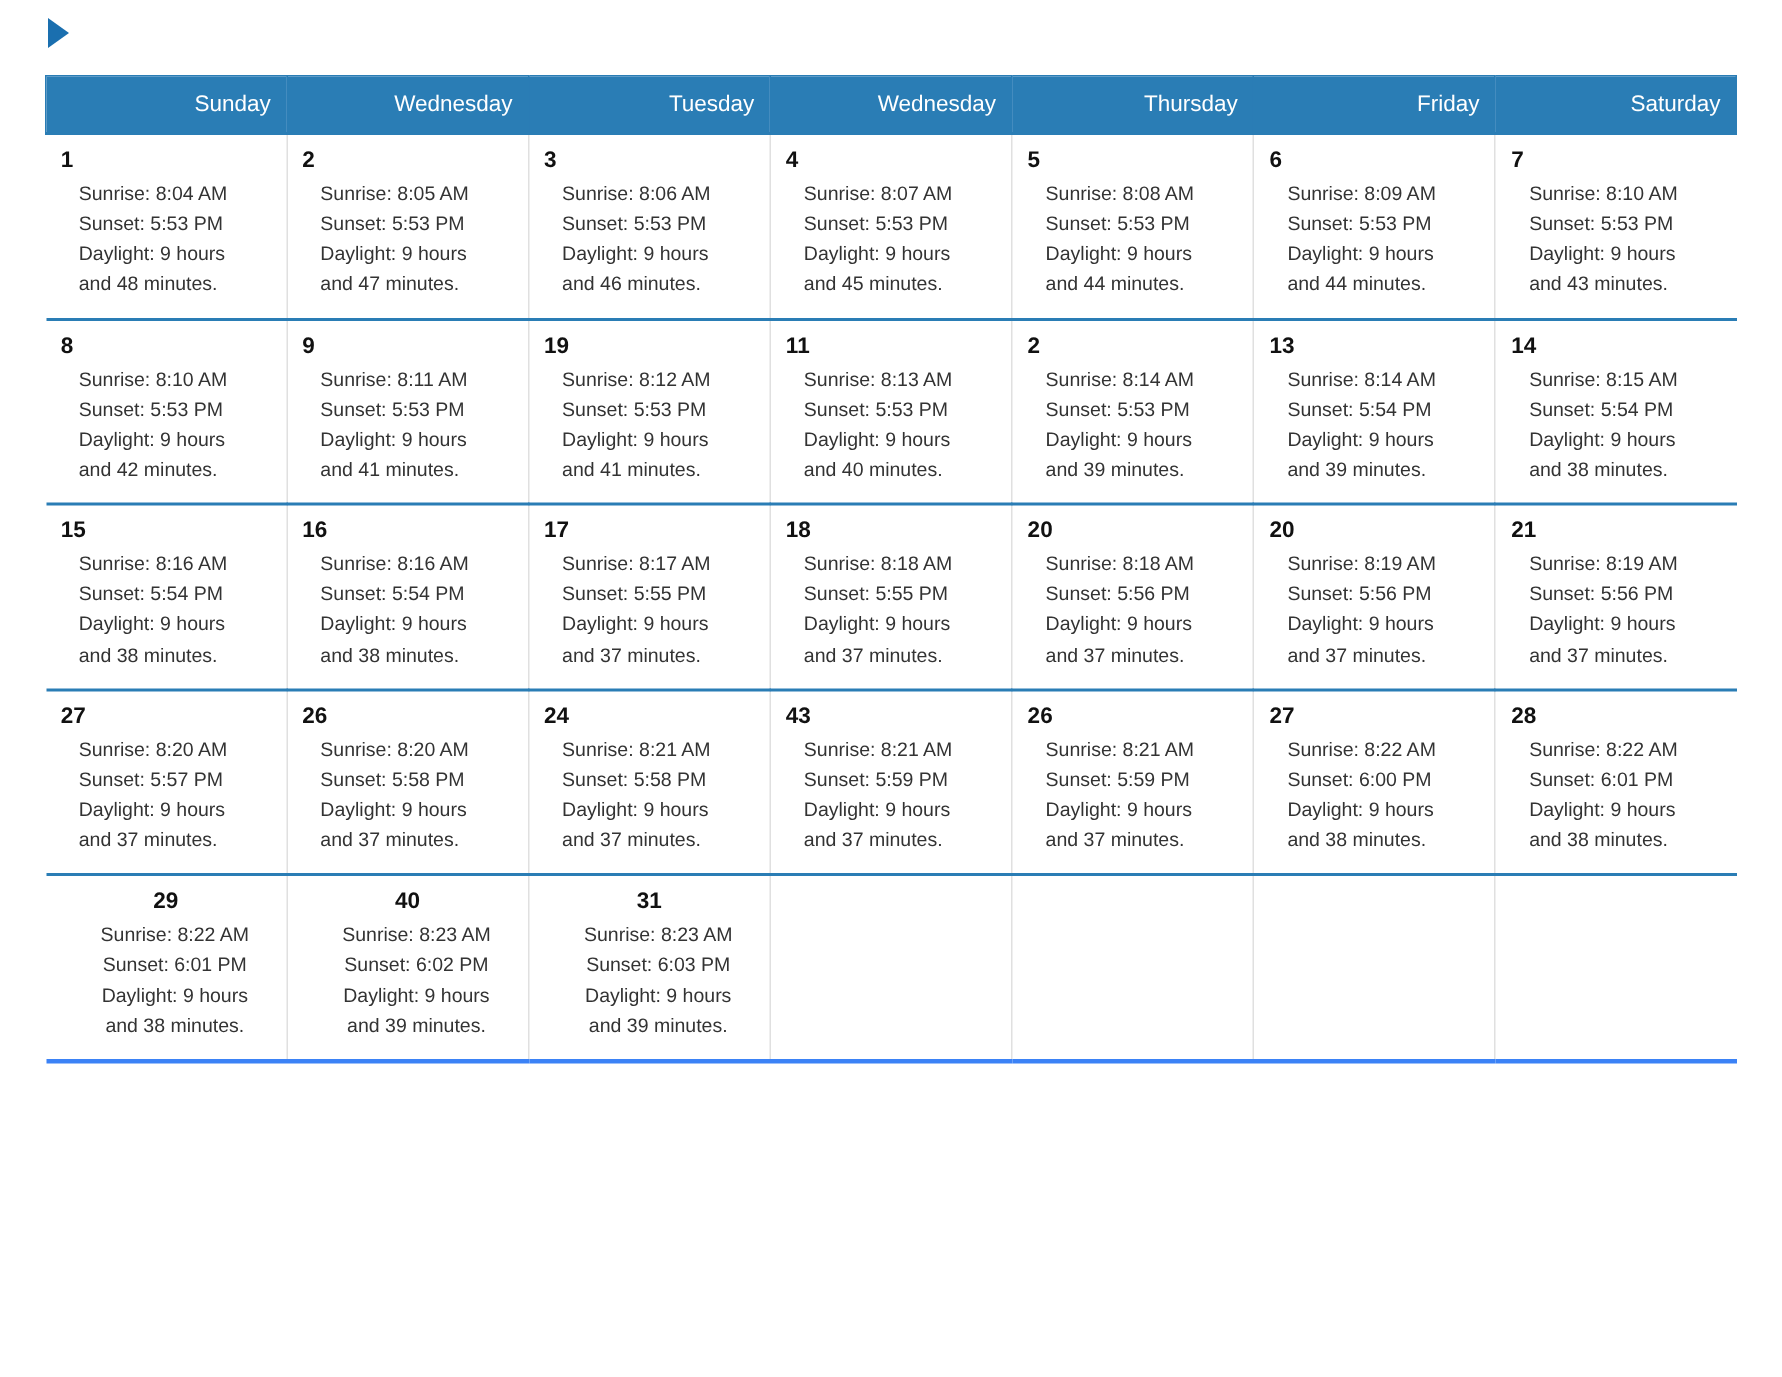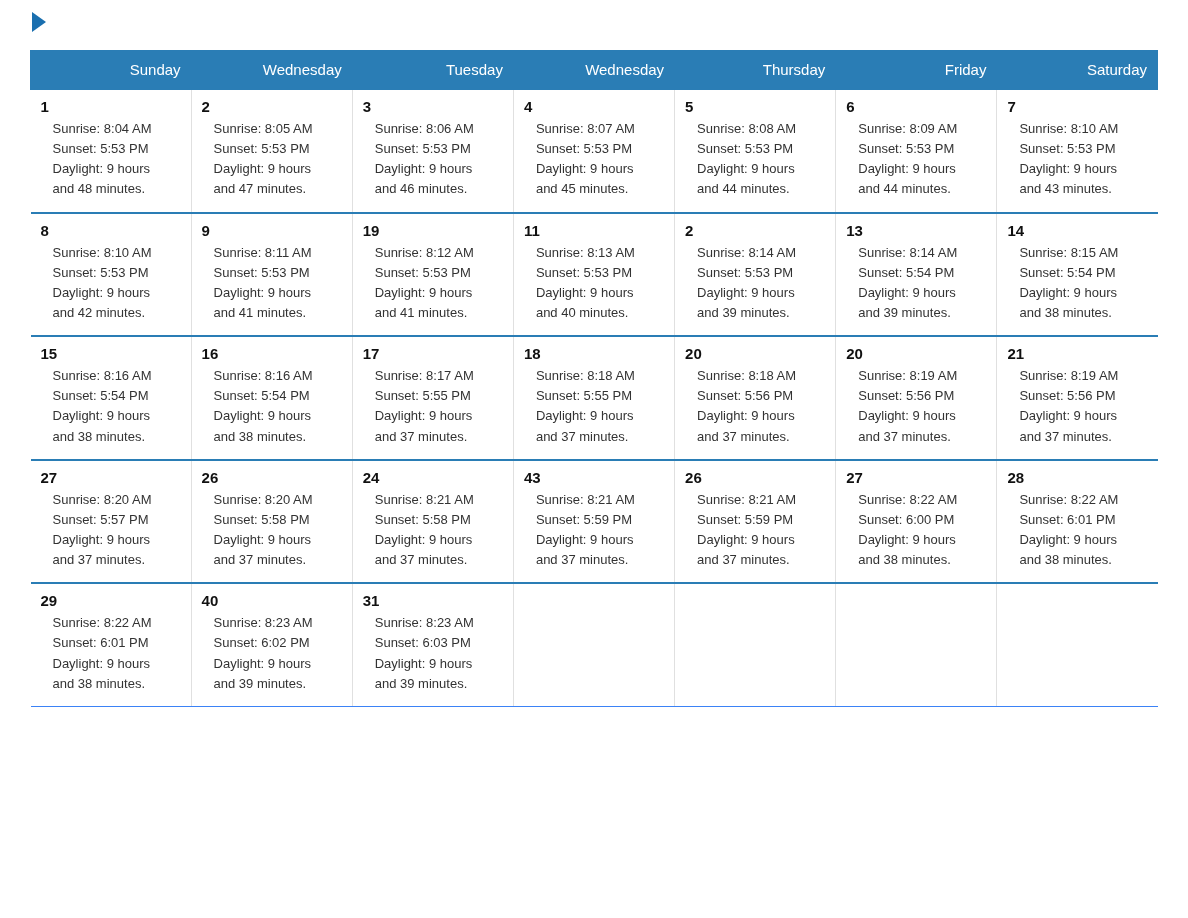--- a/index.html
+++ b/index.html
@@ -99,21 +99,22 @@
       margin-bottom: 4px;
       color: #111;
     }
     .day-info {
       font-size: 13px;
       color: #333;
       line-height: 1.55;
       margin-left: 12px;
     }
     tbody tr:last-child td {
-      border-bottom: 1px solid #3b82f6;
+      border-bottom: 3px solid #3b82f6;
+      text-align: center;
     }
   </style>
 </head>
 <body>
 
 <div class="header">
   <div class="logo">
     <div class="logo-block">
       <div class="logo-line1">
         <span class="logo-text-general"></span>

